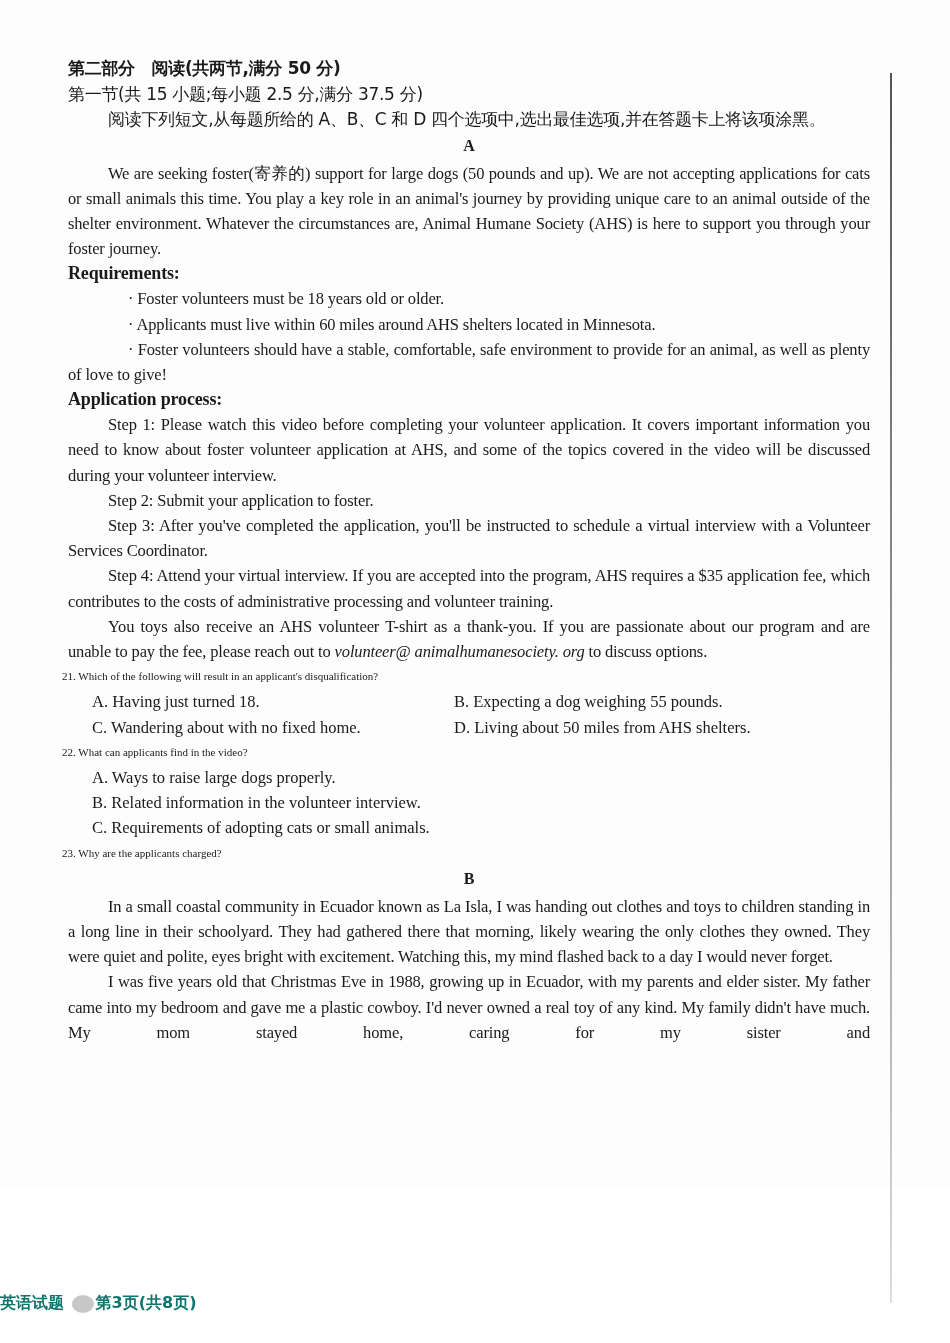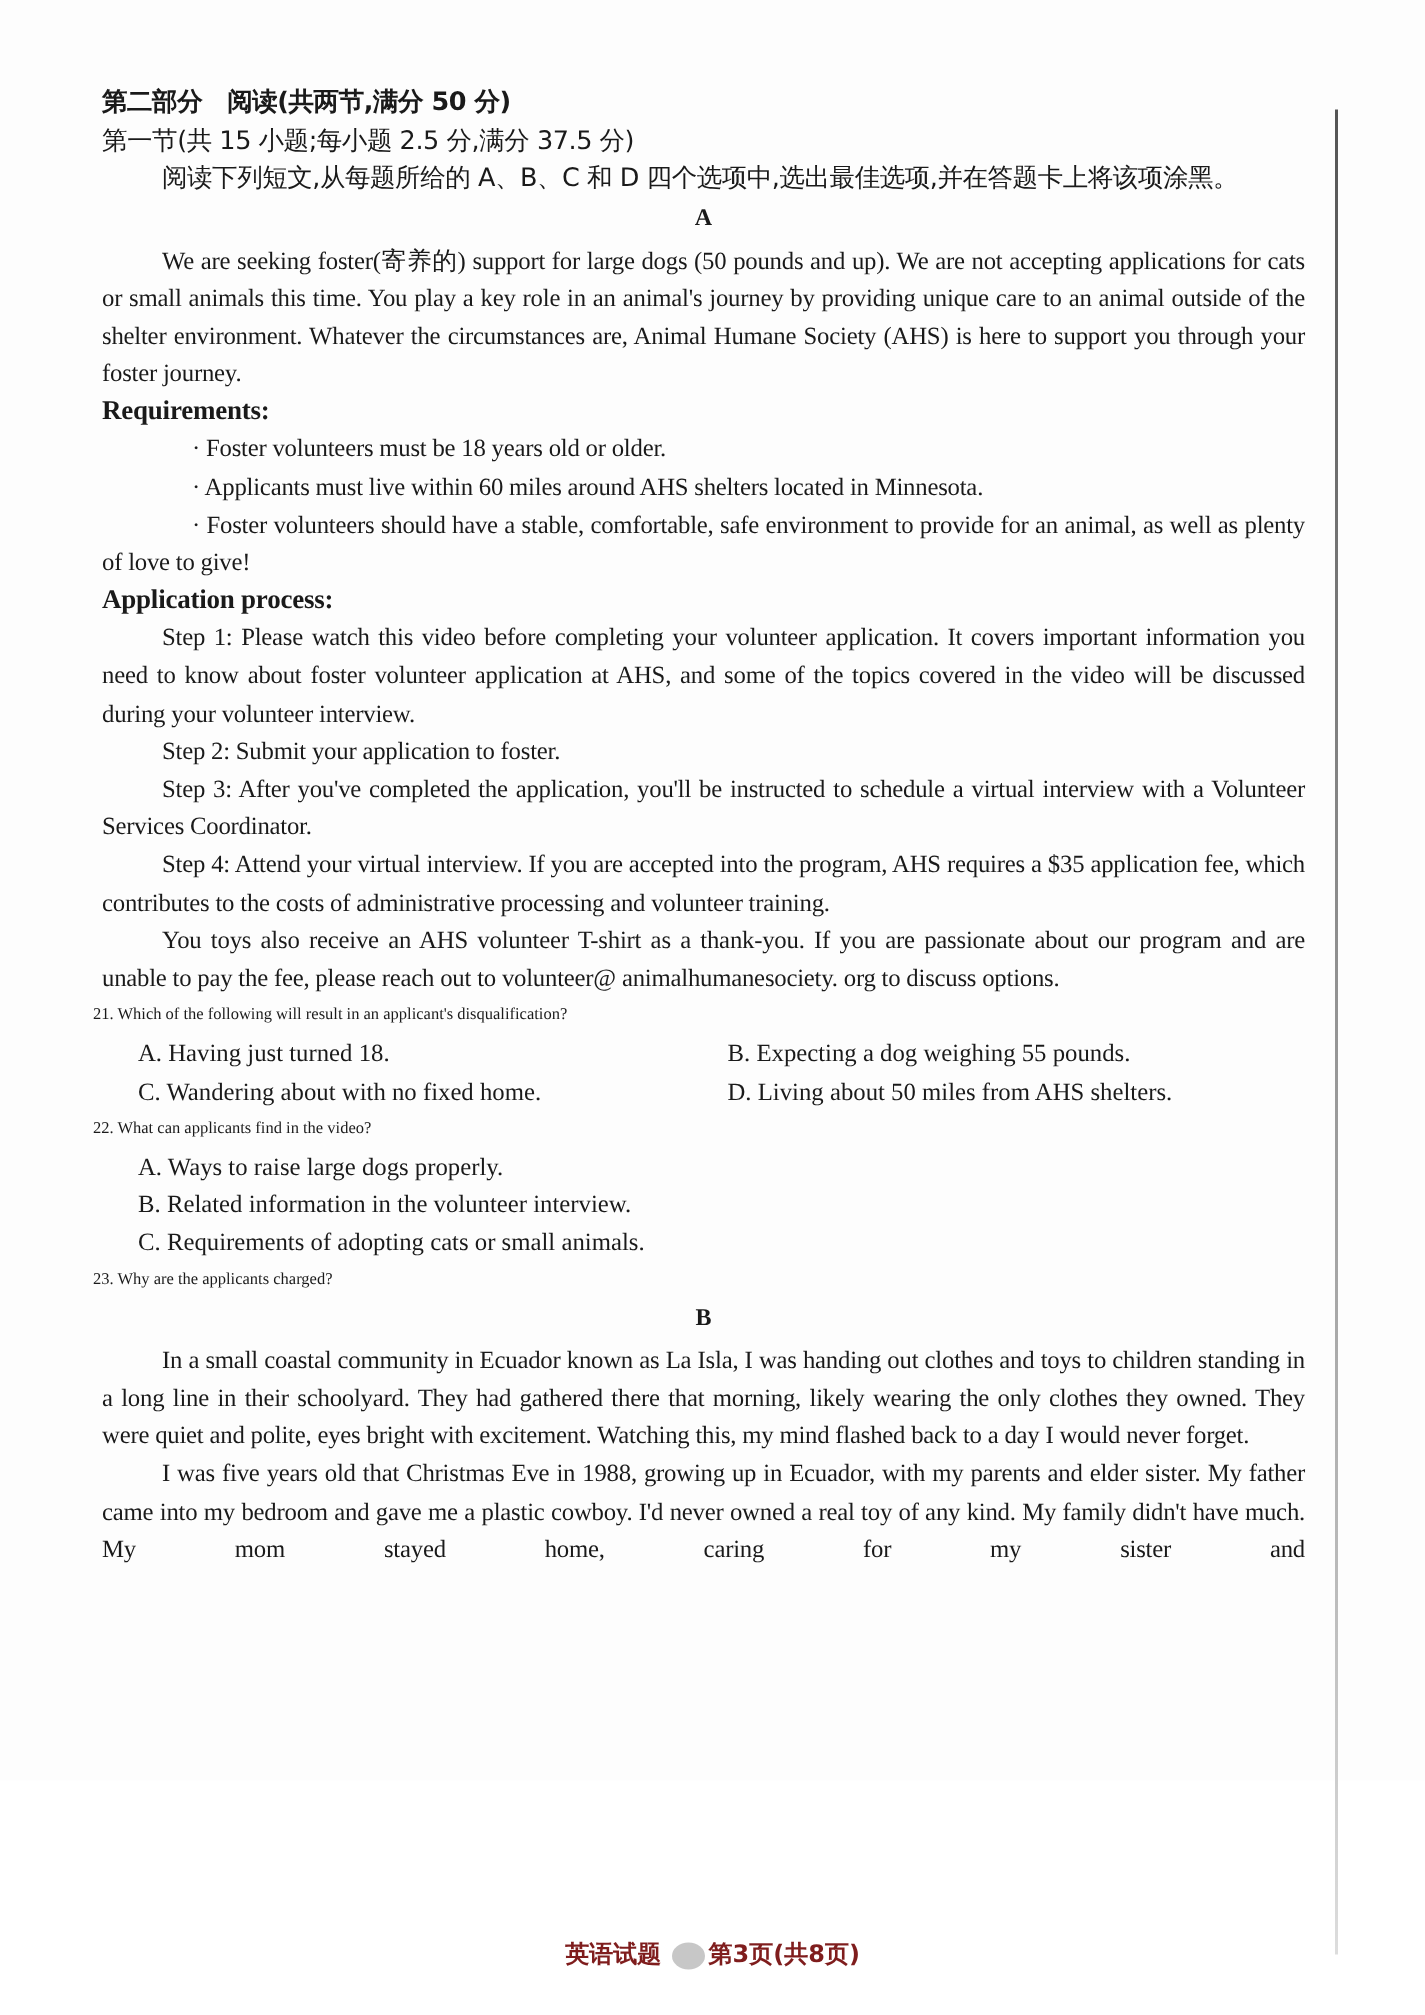--- a/index.html
+++ b/index.html
@@ -14,26 +14,26 @@
   .line { white-space: nowrap; }
   .indent { text-indent: 40px; }
   .sec-letter { text-align: center; font-weight: bold; font-size: 16px; line-height: 22px; margin: 2px 0 4px 0; }
   .en { font-size: 16.5px; line-height: 25.2px; text-align: justify; text-align-last: left; letter-spacing: -0.15px; }
   .en p { margin: 0; }
   .heading { margin: 0 0 0 40px; font-weight: bold; font-size: 18px; line-height: 25px; }
   .bullet { text-indent: 60px; }
   .bullet-cont { text-indent: 60px; }
   .q { margin: 0; font-size: 11px; line-height: 25.2px; }
   .opts { margin-left: 30px; }
-  .opt-row { display: flex; gap: 31px; }
+  .opt-row { display: flex; }
   .opt-row .col { width: 362px; }
   .opt { font-size: 16.5px; line-height: 25.2px; }
-  .italic { }
-  .footer { position: absolute; top: 1293px; left: 0; width: 950px; text-align: center;
-            font-family: "DejaVu Sans", sans-serif; font-size: 16px; font-weight: bold; color: #7f1d1d; }
+  .italic { font-style: italic; }
+  .footer { position: absolute; top: 1293px; left: 0; width: 950px; text-align: left;
+            font-family: "DejaVu Sans", sans-serif; font-size: 16px; font-weight: bold; color: #0f766e; }
   .watermark { display: inline-block; width: 22px; height: 18px; border-radius: 50%;
                background: #b9b9b9; vertical-align: middle; margin: 0 2px; opacity: .8; }
 </style>
 </head>
 <body>
 
 <div class="page">
   <div class="margin-line"></div>
 
   <div class="content">

